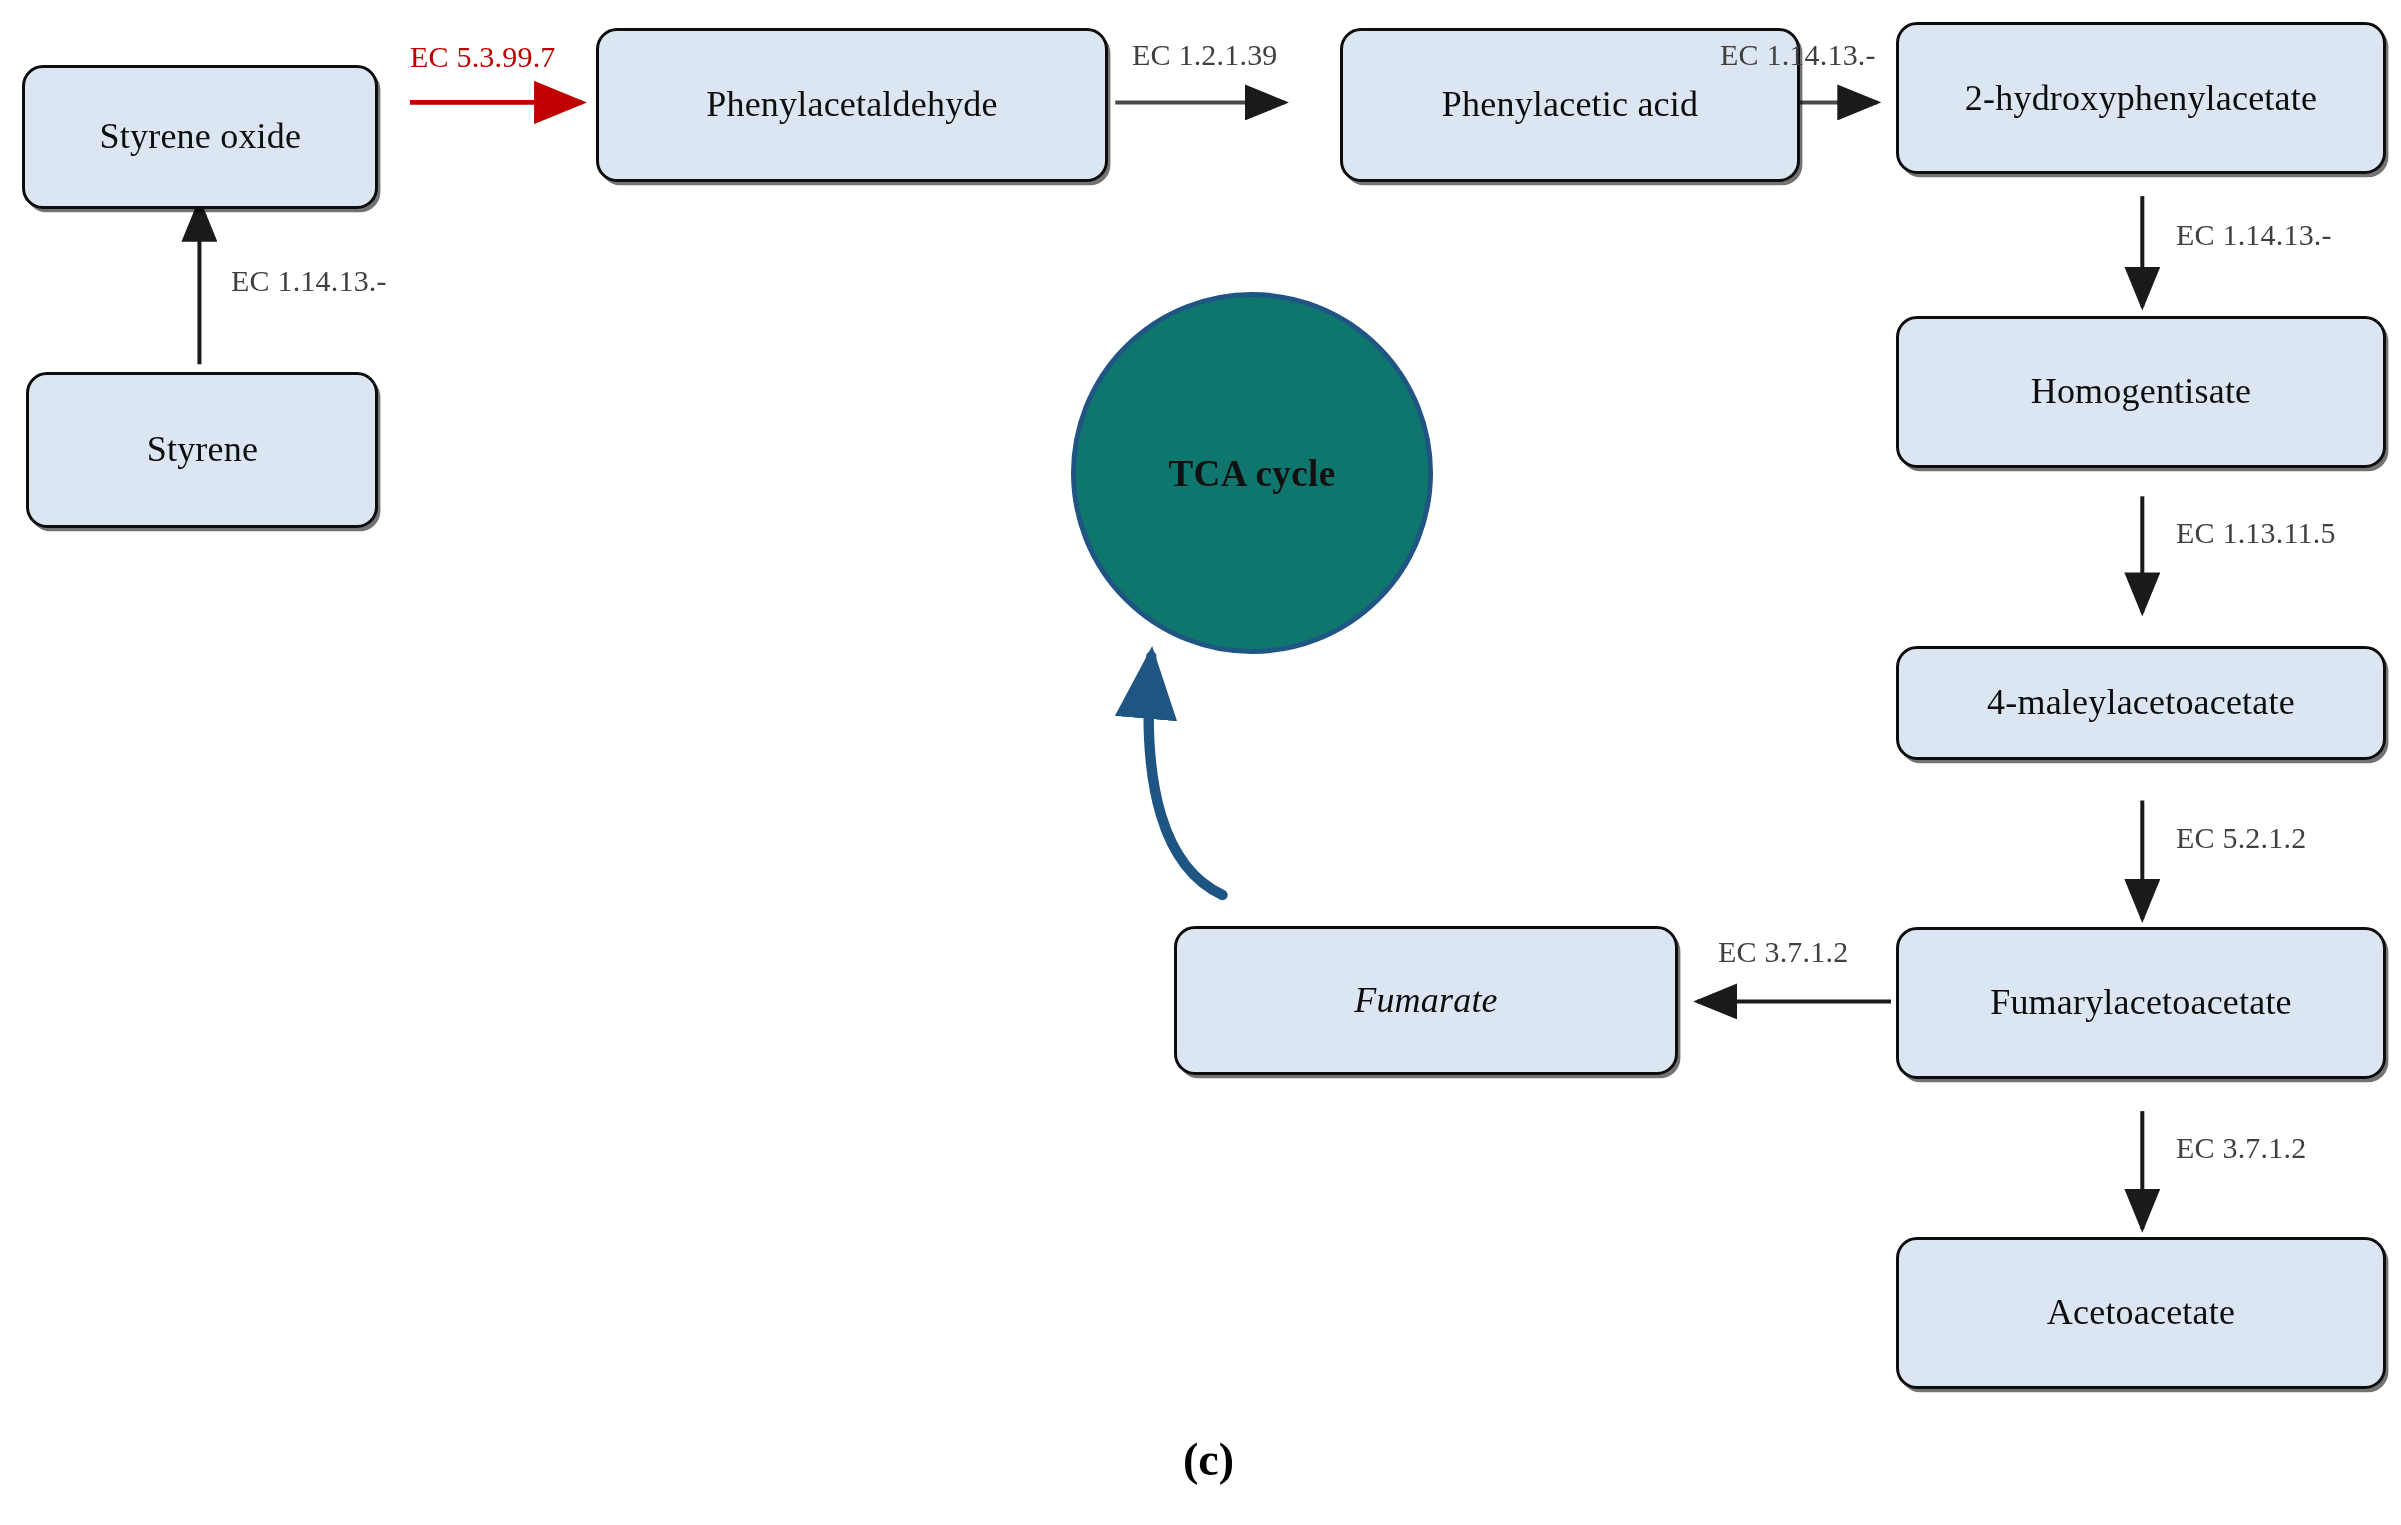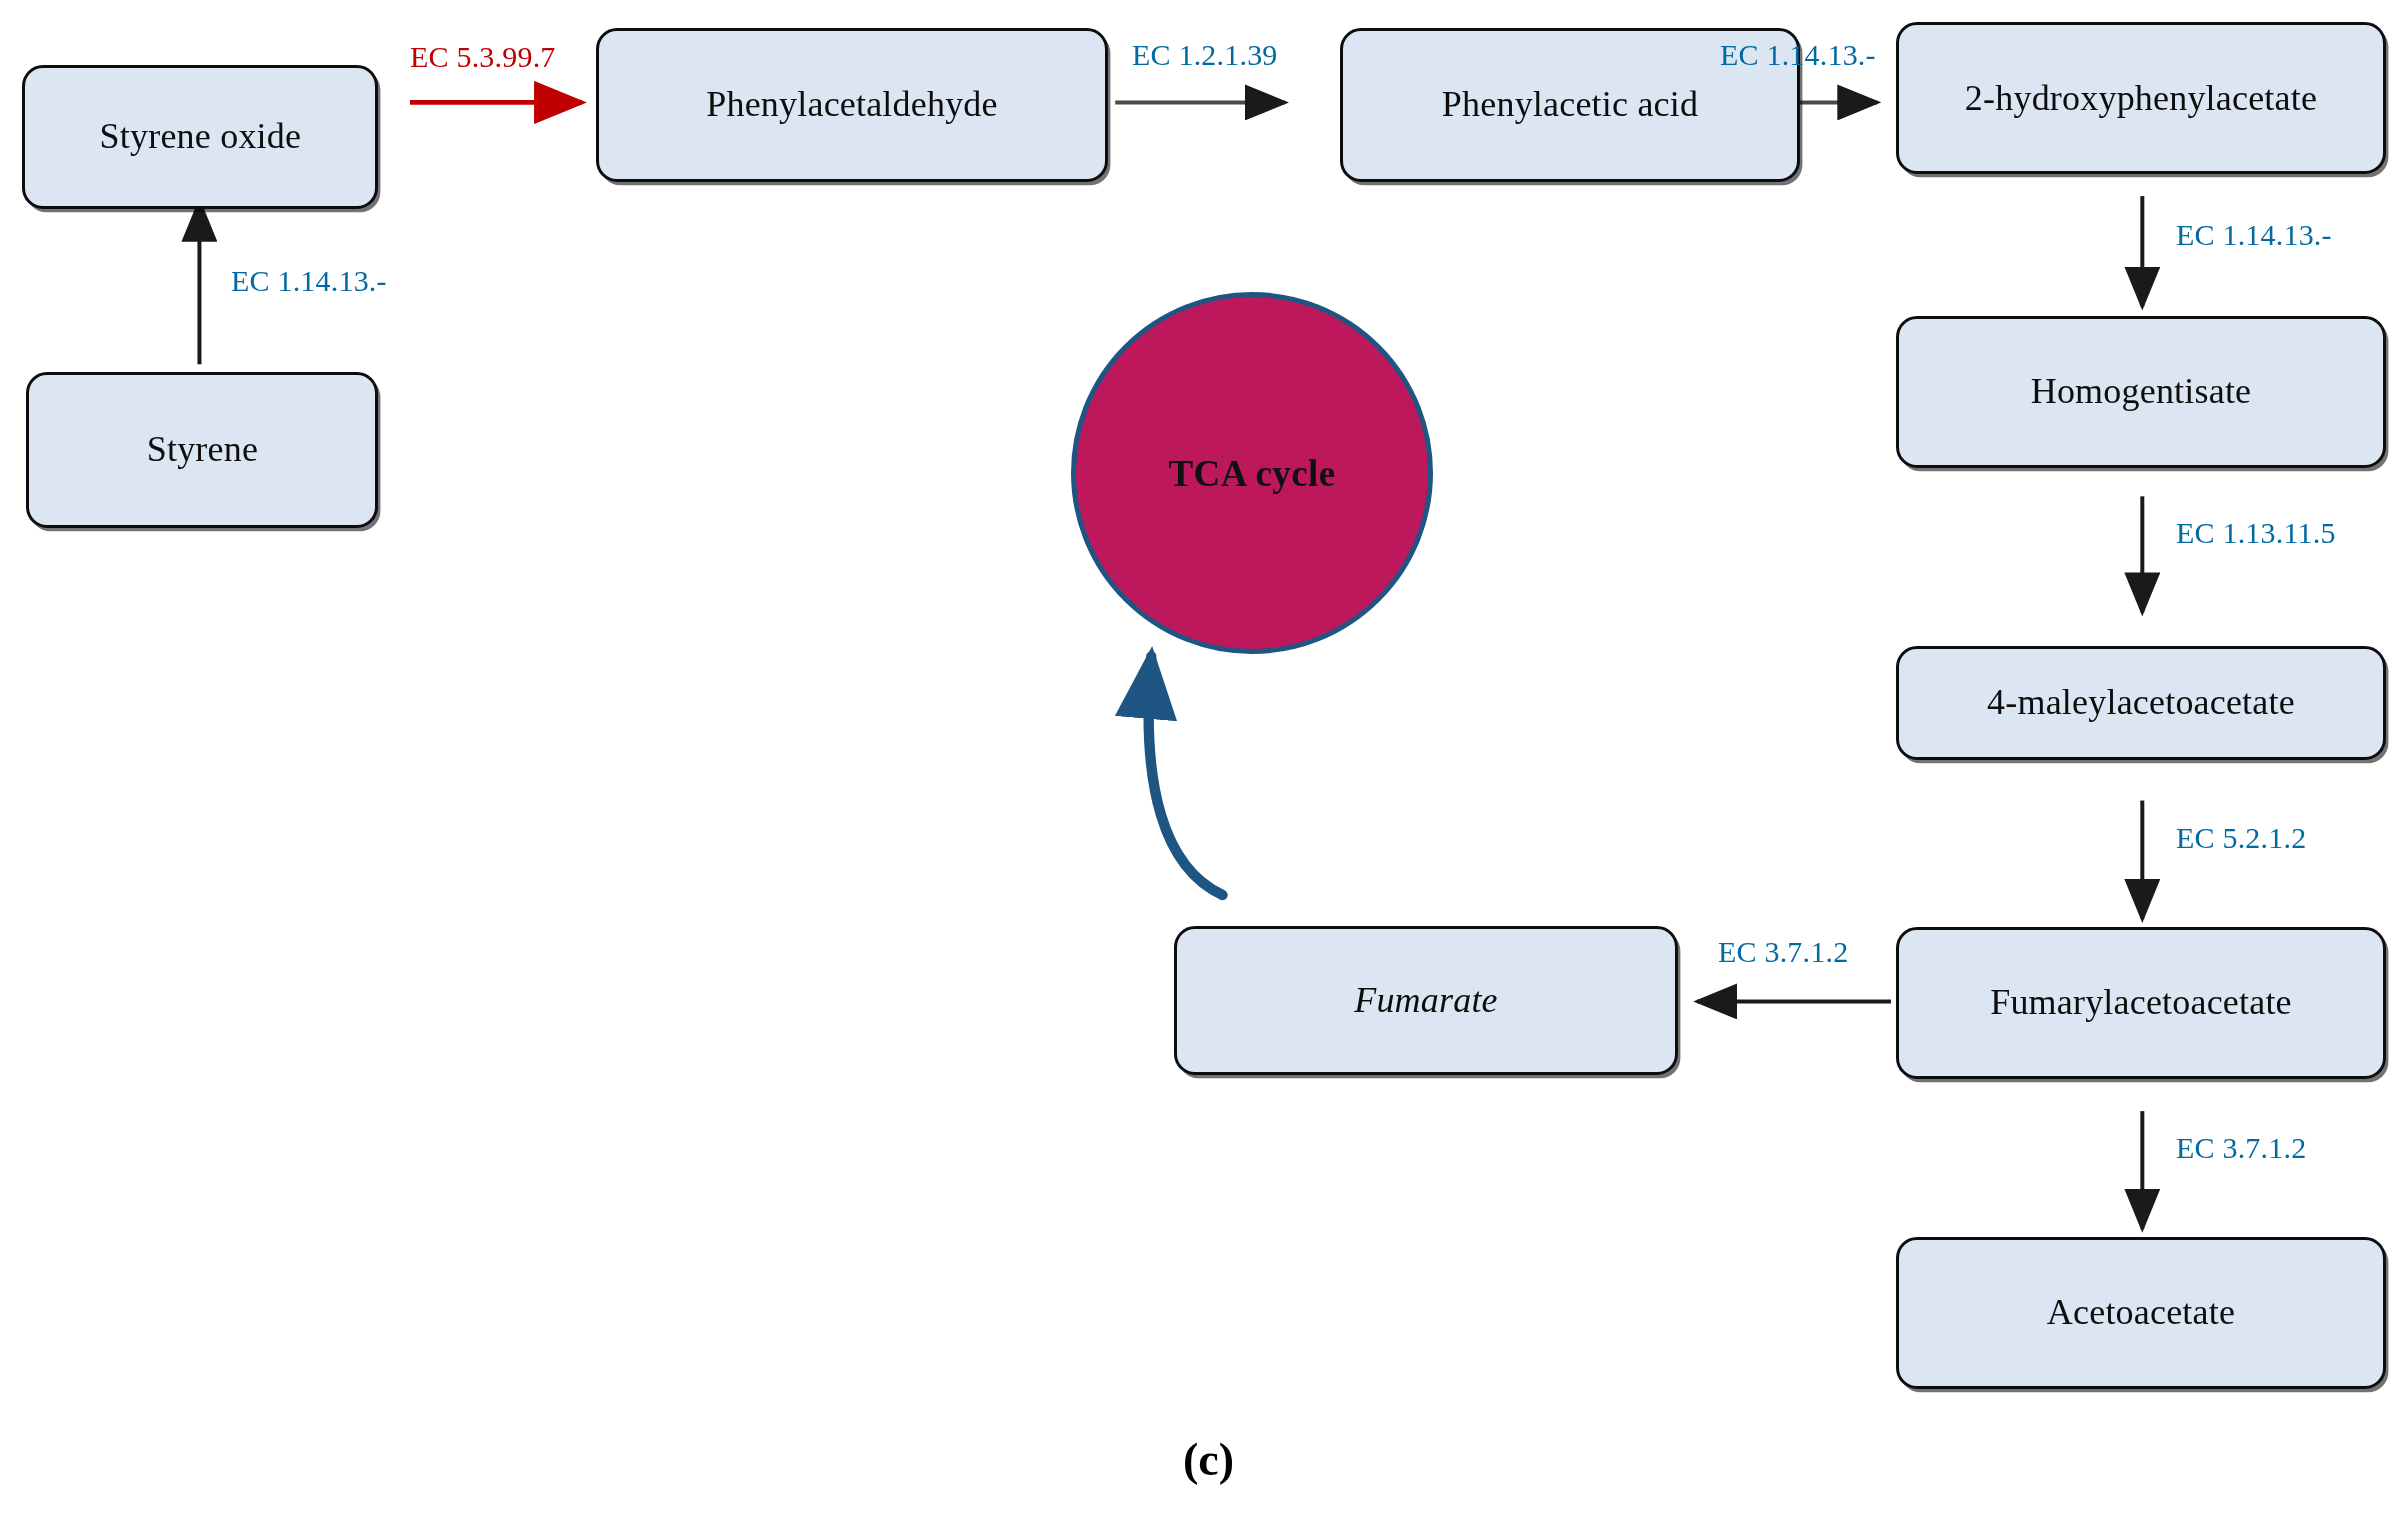--- a/index.html
+++ b/index.html
@@ -43,35 +43,35 @@
   }
   .node-label {
     display: block;
     padding: 0 11.2px;
   }
   .cycle {
     position: absolute;
     box-sizing: border-box;
     border: 5.6px solid #1f5582;
     border-radius: 50%;
-    background: #be185d;
+    background: #0f766e;
     display: flex;
     align-items: center;
     justify-content: center;
   }
   .cycle-label {
     font-size: 37px;
     font-weight: bold;
     color: #111111;
     letter-spacing: 0.4px;
   }
   .ec-label {
     position: absolute;
     font-size: 30px;
-    color: #0369a1;
+    color: #404040;
     white-space: nowrap;
     letter-spacing: 0.2px;
   }
   .ec-label.highlight {
     color: #c00000;
   }
   .panel-caption {
     position: absolute;
     font-size: 46px;
     font-weight: bold;

